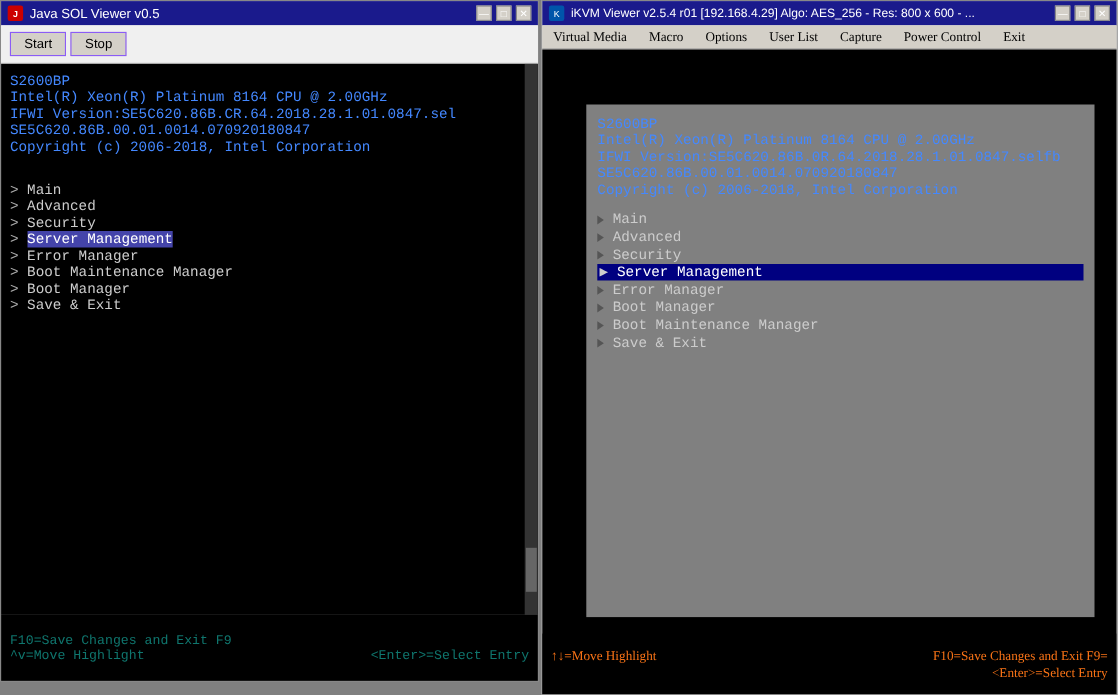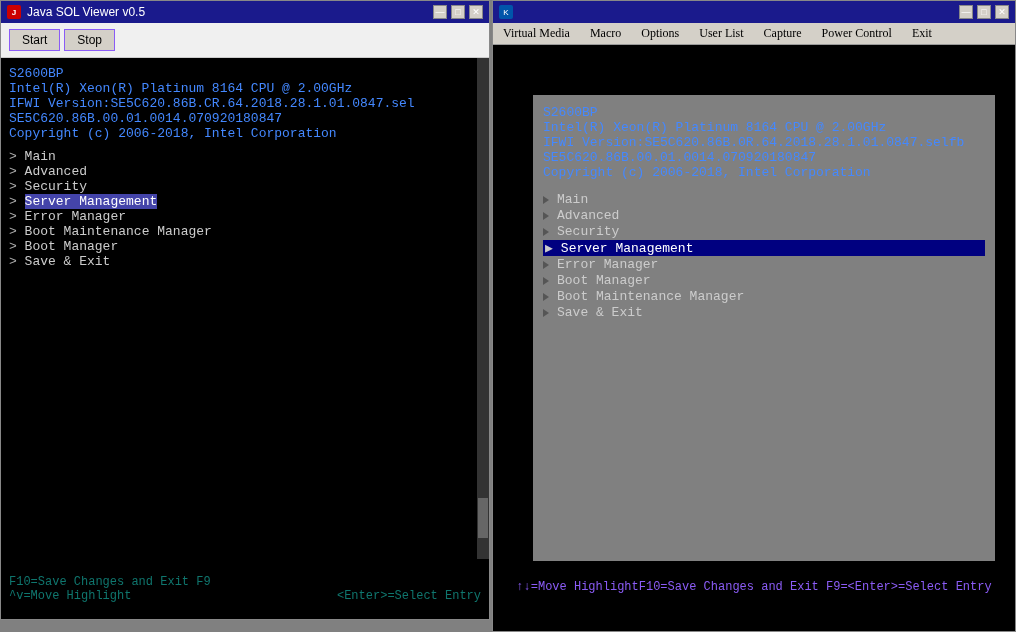--- a/index.html
+++ b/index.html
@@ -180,26 +180,27 @@
     .ikvm-bios-menu-item.selected {
       background: #000080;
       color: white;
     }
     .ikvm-bottom-bar {
       position: absolute;
       bottom: 0;
       left: 0;
       right: 0;
       background: #000;
-      color: #8b5cf6;
-      font-family: Liberation Mono, monospace;
+      color: #f97316;
+      font-family: Liberation Serif, serif;
       font-size: 12px;
       padding: 4px 8px;
       height: 55px;
       display: flex;
+      flex-direction: column;
       justify-content: center;
     }
 
     .java-icon {
       width: 14px;
       height: 14px;
       background: #cc0000;
       border-radius: 2px;
       display: inline-flex;
       align-items: center;
@@ -269,21 +270,21 @@
     <button class="sol-btn">Stop</button>
   </div>
   <div class="sol-terminal">
     <div style="margin-bottom: 8px;">
       <div class="blue-text">S2600BP</div>
       <div class="blue-text">Intel(R) Xeon(R) Platinum 8164 CPU @ 2.00GHz</div>
       <div class="blue-text">IFWI Version:SE5C620.86B.CR.64.2018.28.1.01.0847.sel</div>
       <div class="blue-text">SE5C620.86B.00.01.0014.070920180847</div>
       <div class="blue-text">Copyright (c) 2006-2018, Intel Corporation</div>
     </div>
-    <div style="margin-top: 8px;">
+    <div style="margin-top: 24px;">
       <div class="white-text"><span class="gt">&gt; </span>Main</div>
       <div class="white-text"><span class="gt">&gt; </span>Advanced</div>
       <div class="white-text"><span class="gt">&gt; </span>Security</div>
       <div class="white-text"><span class="gt">&gt; </span><span class="highlighted">Server Management</span></div>
       <div class="white-text"><span class="gt">&gt; </span>Error Manager</div>
       <div class="white-text"><span class="gt">&gt; </span>Boot Maintenance Manager</div>
       <div class="white-text"><span class="gt">&gt; </span>Boot Manager</div>
       <div class="white-text"><span class="gt">&gt; </span>Save &amp; Exit</div>
     </div>
     <div class="sol-scrollbar">
@@ -298,20 +299,21 @@
       <span>^v=Move Highlight</span>
       <span>&lt;Enter&gt;=Select Entry</span>
     </div>
   </div>
 </div>
 
 <div class="ikvm-window">
   <div class="ikvm-titlebar">
     <div class="ikvm-titlebar-left">
       <span class="ikvm-icon">K</span>
+      <span style="font-size:11px;">iKVM Viewer v2.5.4 r01 [192.168.4.29] Algo: AES_256 - Res: 800 x 600 - ...</span>
     </div>
     <div class="ikvm-titlebar-icons">
       <div class="sol-titlebar-btn">—</div>
       <div class="sol-titlebar-btn">□</div>
       <div class="sol-titlebar-btn">✕</div>
     </div>
   </div>
   <div class="ikvm-menubar">
     <div class="ikvm-menu-item">Virtual Media</div>
     <div class="ikvm-menu-item">Macro</div>

